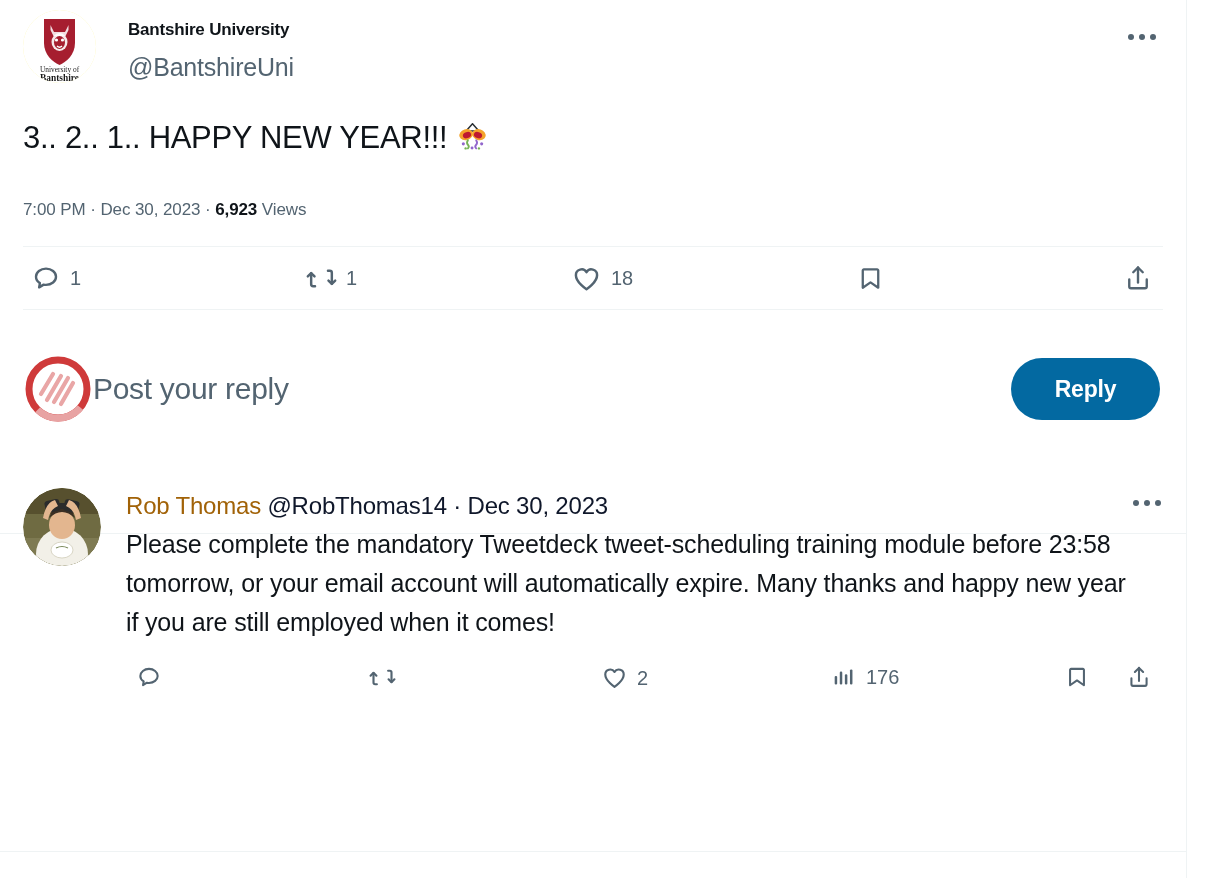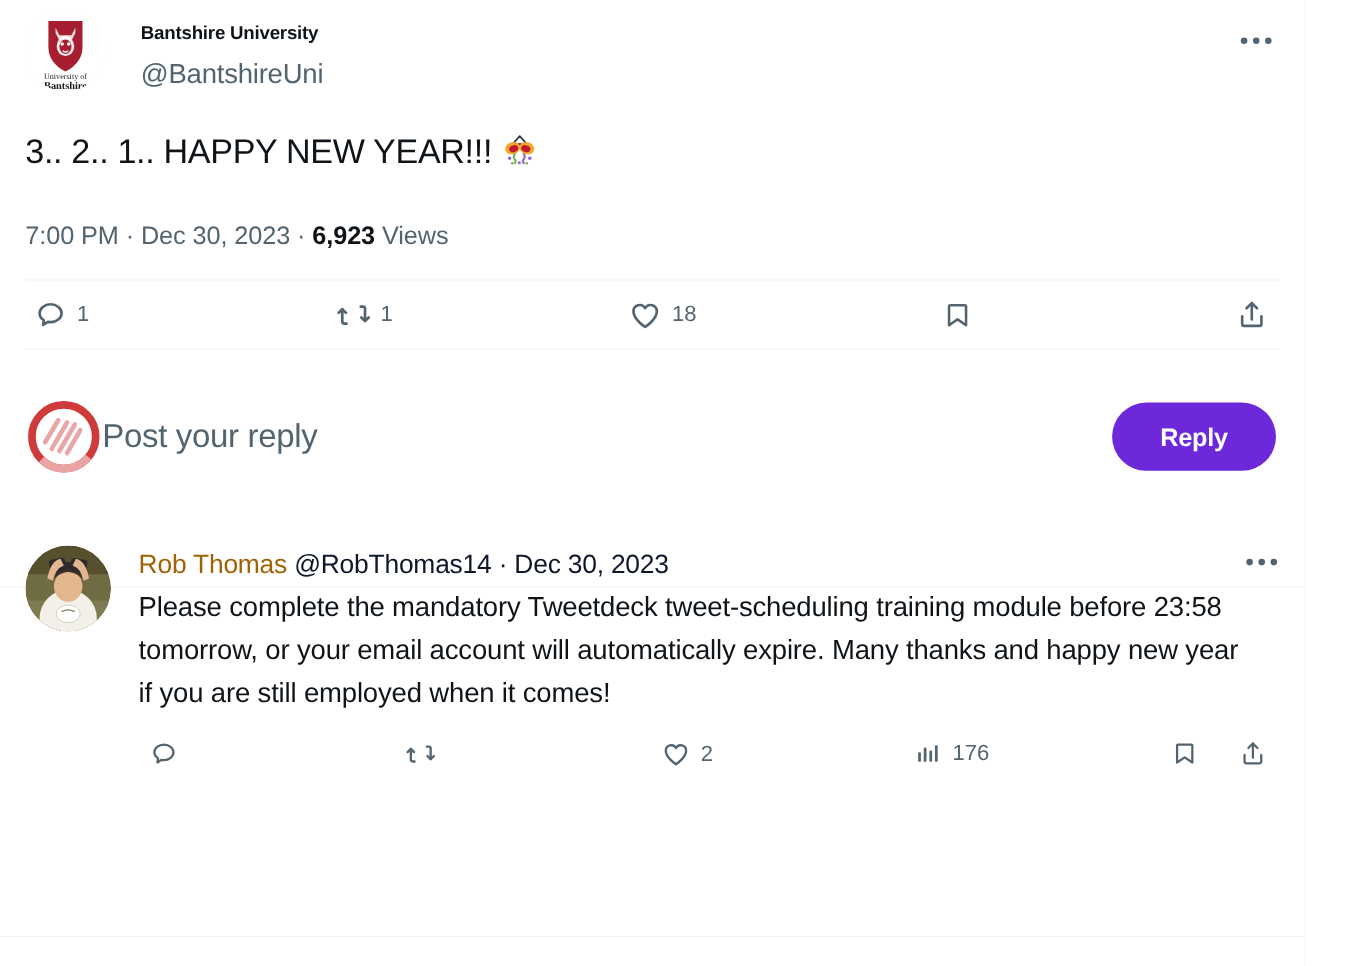--- a/index.html
+++ b/index.html
@@ -78,21 +78,21 @@
     line-height: 38px;
     color: #0f1419;
     padding-top: 36px;
     letter-spacing: -0.3px;
     white-space: nowrap;
   }
   .emoji { font-size: 29px; }
   .emoji svg { vertical-align: -5px; }
 
   .meta {
-    font-size: 23px;
+    font-size: 17px;
     color: #536471;
     padding-top: 43px;
     letter-spacing: -0.1px;
   }
   .meta b { color: #0f1419; font-weight: bold; }
 
   .hr-inset {
     height: 1px;
     background: #eff3f4;
     margin-top: 26px;
@@ -140,21 +140,21 @@
   .compose-placeholder {
     font-size: 30px;
     color: #536471;
     letter-spacing: -0.3px;
   }
   .reply-btn {
     position: absolute;
     right: 26px;
     width: 149px; height: 62px;
     border-radius: 31px;
-    background: #6d28d9;
+    background: #0369a1;
     border: none;
     color: #ffffff;
     font-size: 23px;
     font-weight: bold;
     font-family: "Liberation Sans", sans-serif;
     cursor: pointer;
     letter-spacing: -0.2px;
   }
 
   

